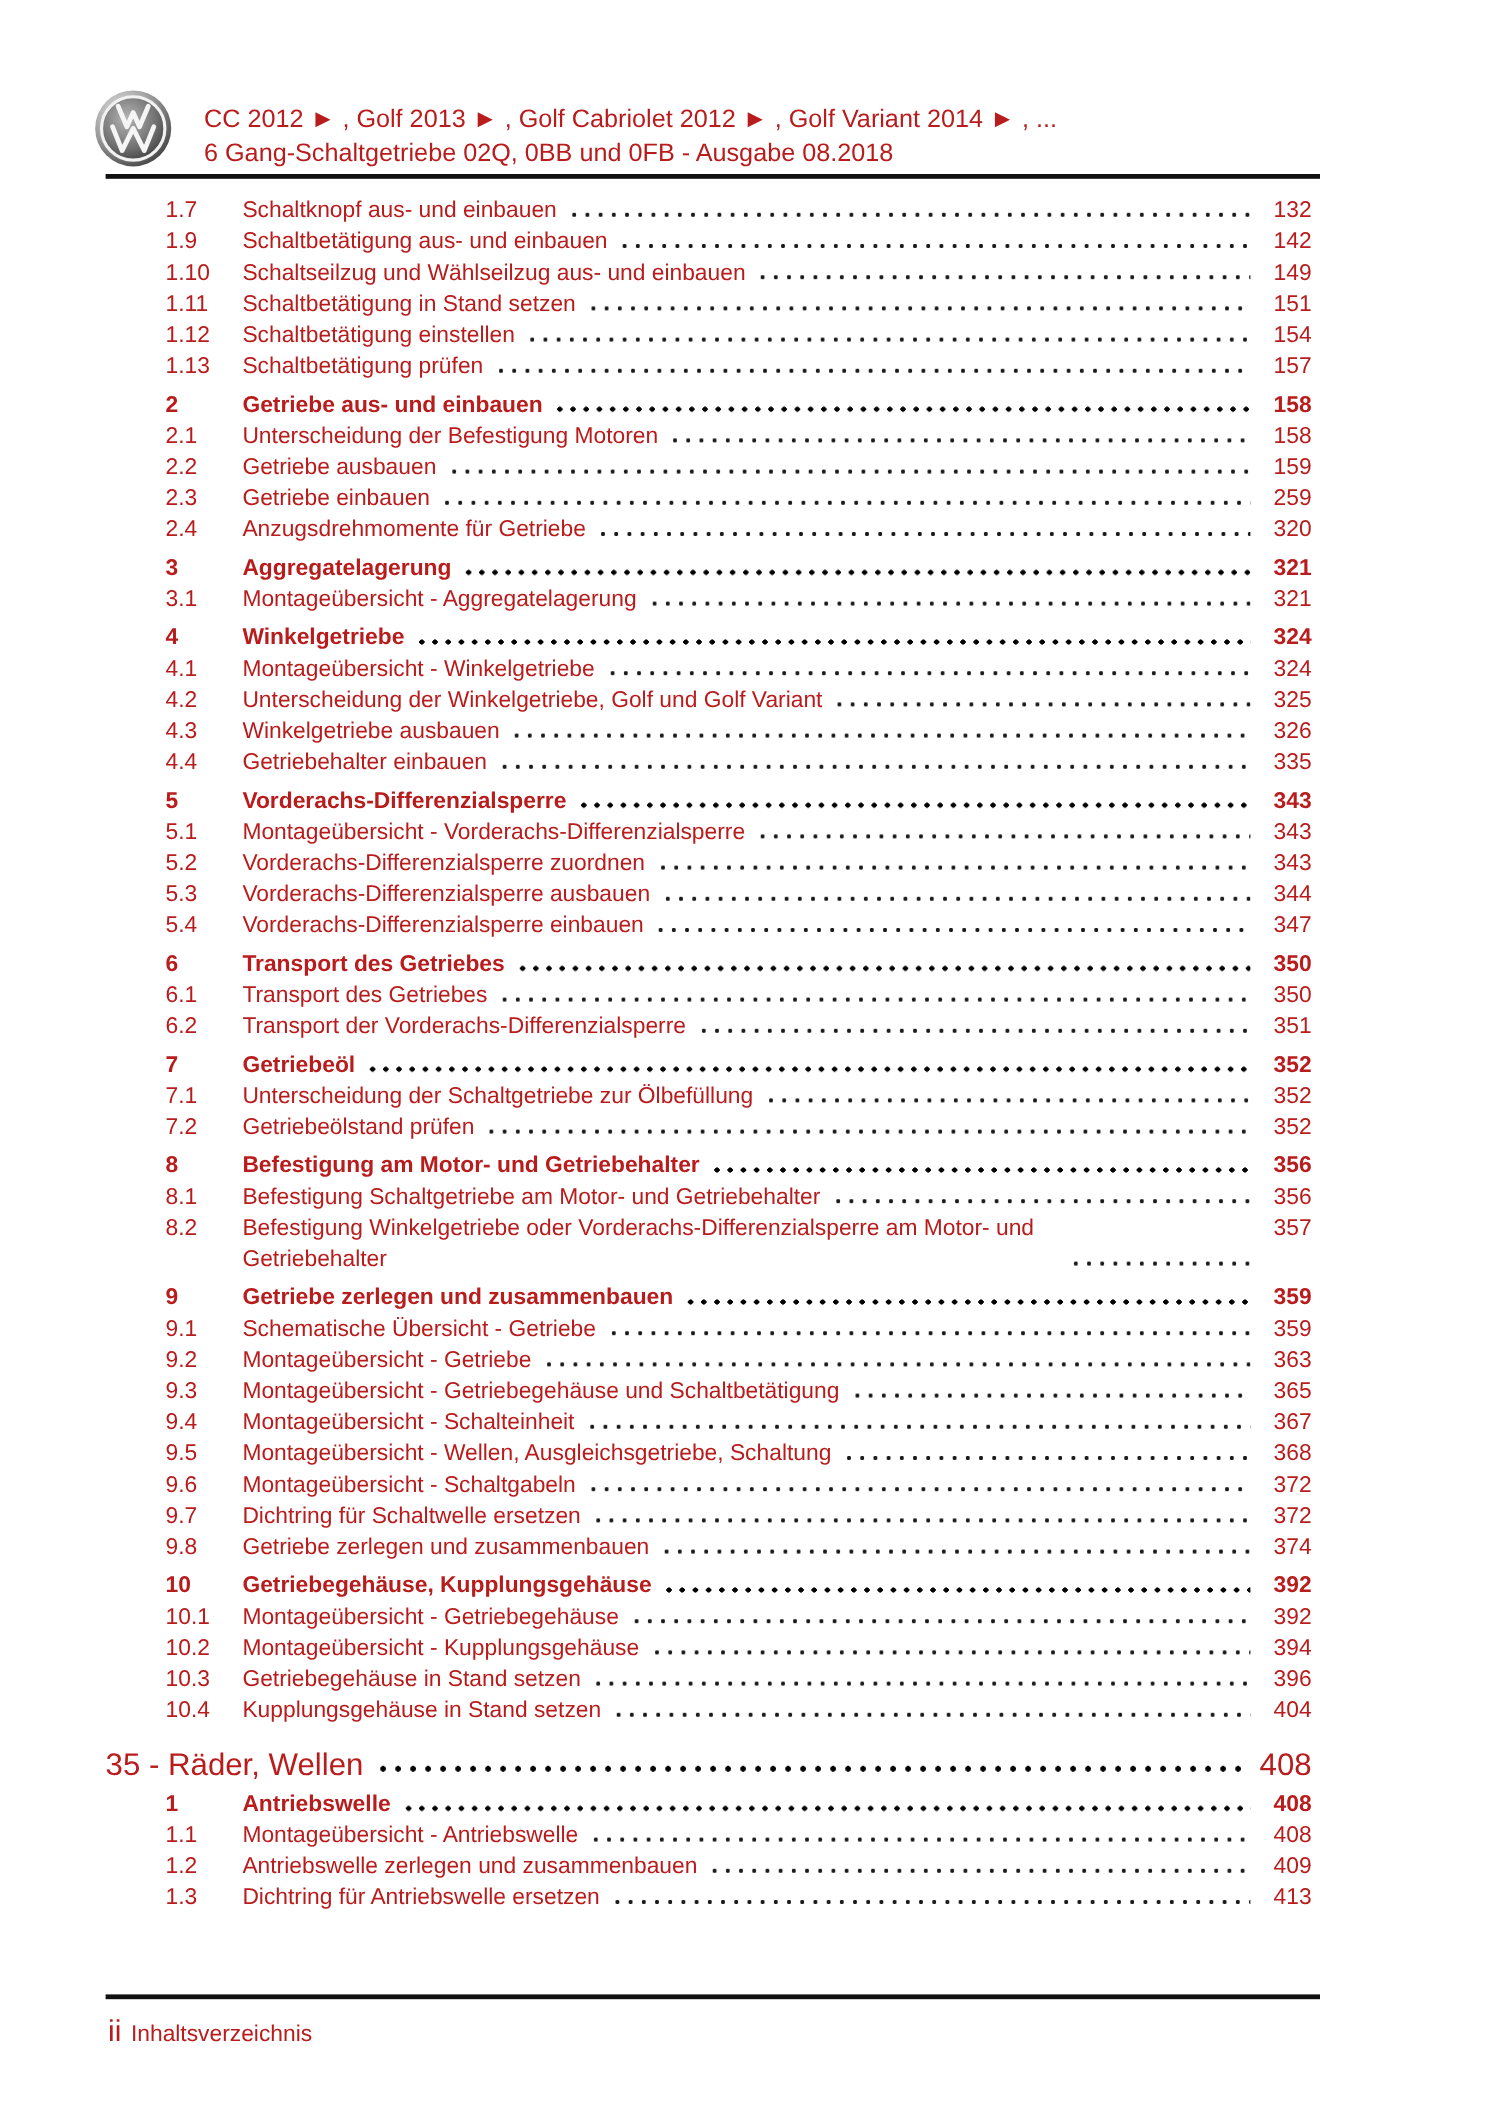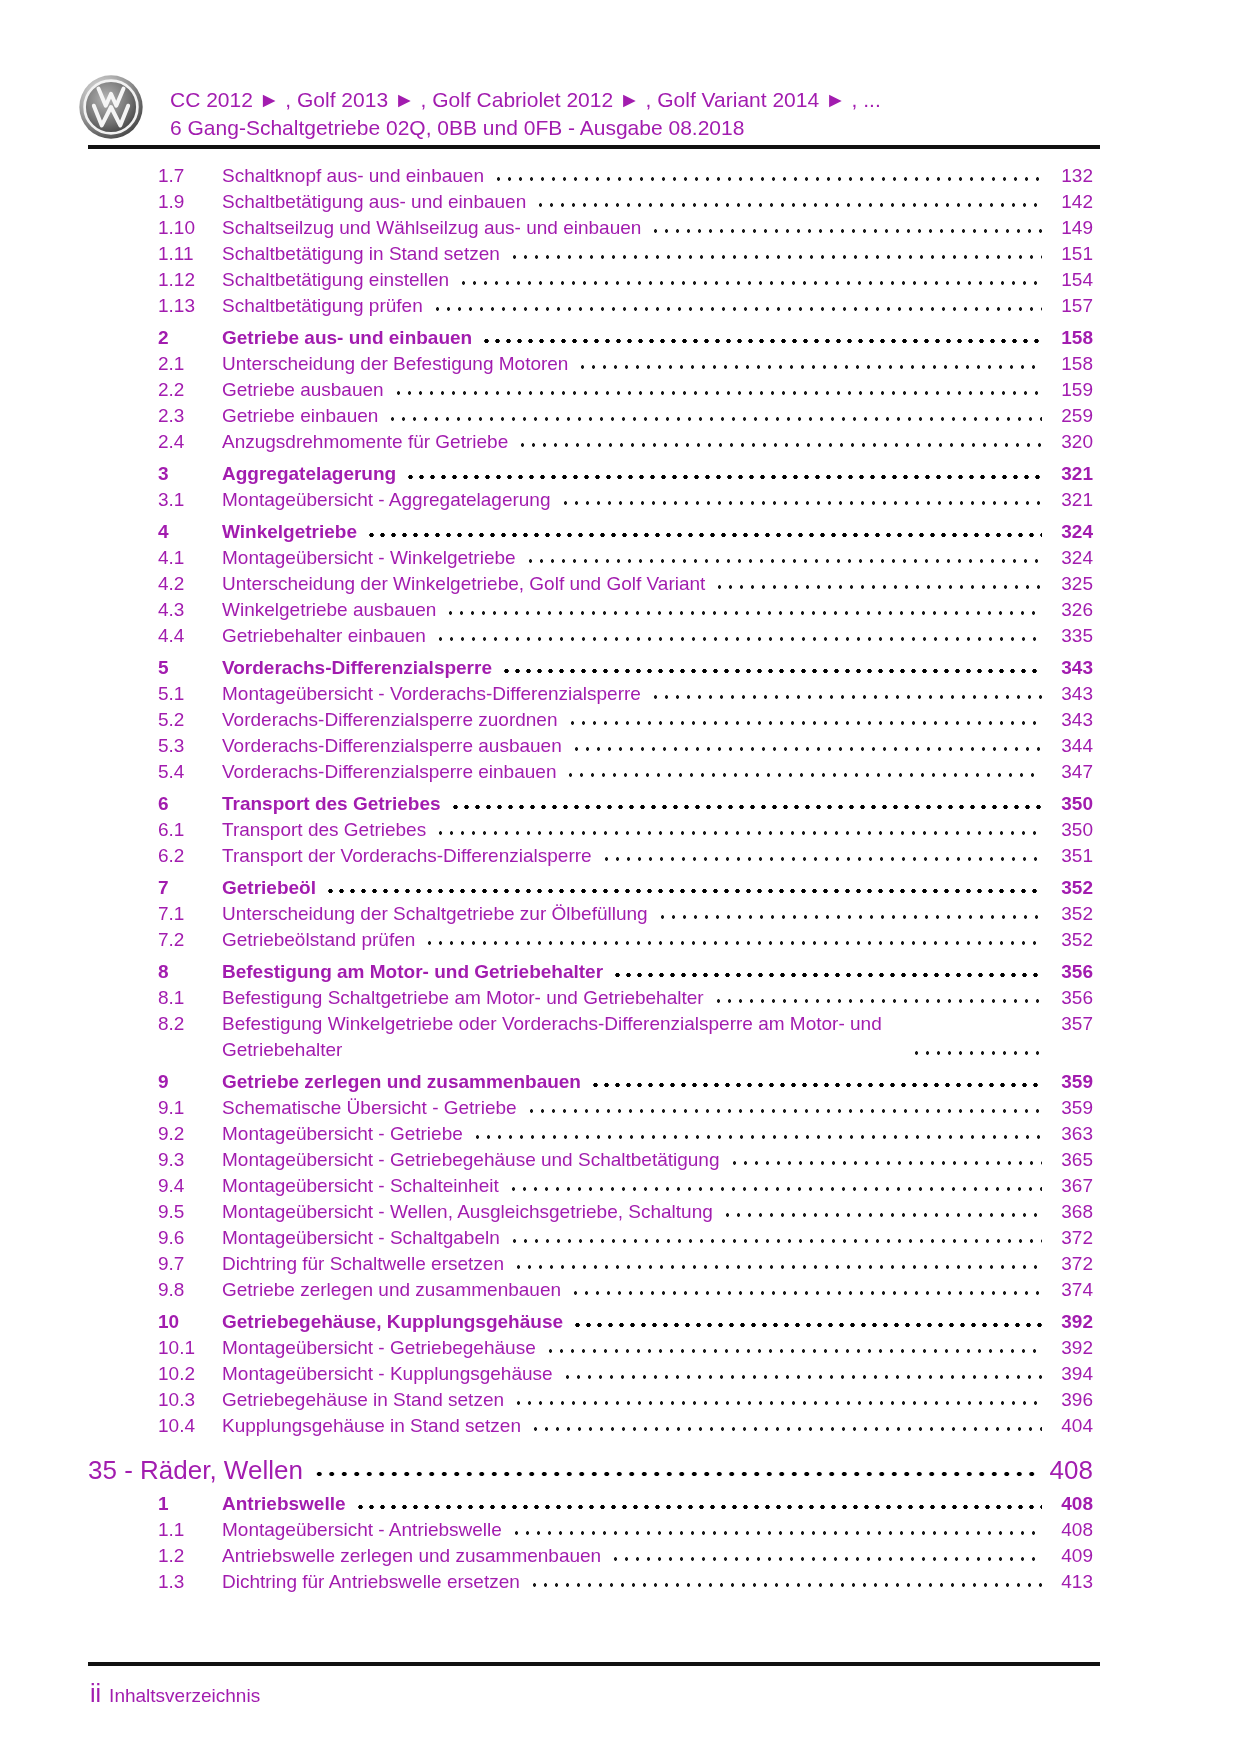--- a/index.html
+++ b/index.html
@@ -1,33 +1,33 @@
 <!DOCTYPE html>
 <html><head>
 <meta charset="utf-8">
 <style>
   html,body { margin:0; padding:0; }
   .page-root {
     position:relative;
     width:1240px; height:1754px;
     background:#ffffff;
-    color:#a21caf;
+    color:#b91c1c;
     font-family:"Liberation Sans", sans-serif;
     overflow:hidden;
   }
   
   .header { position:absolute; top:74px; left:78px; right:140px; display:flex; align-items:flex-start; }
   .logo-box { width:66px; height:66px; flex:none; }
   .header-text { margin-left:26px; padding-top:12px; }
   .header-line { font-size:21px; line-height:28px; white-space:nowrap; }
   .header-rule { position:absolute; top:145px; left:88px; width:1012px; height:4px; background:#111; }
   
   .toc { position:absolute; top:163px; left:88px; width:1005px; }
   .toc-row { display:flex; align-items:flex-start; font-size:19px; line-height:26px; }
-  .toc-row .num { flex:none; width:64px; margin-left:70px; }
+  .toc-row .num { flex:none; width:64px; margin-left:50px; }
   .toc-row .title { flex:0 1 auto; max-width:680px; }
   .toc-row .leader {
     flex:1 1 0; min-width:18px; height:10px;
     align-self:flex-end; margin:0 5px 5px 9px;
     background-image: radial-gradient(circle, #1a1a1a 1.6px, transparent 1.9px);
     background-size:11px 10px; background-repeat:repeat-x; background-position:left center;
   }
   .toc-row .page { flex:none; min-width:46px; text-align:right; }
   .toc-row.section { font-weight:bold; margin-top:6px; }
   .toc-row.section .leader {

